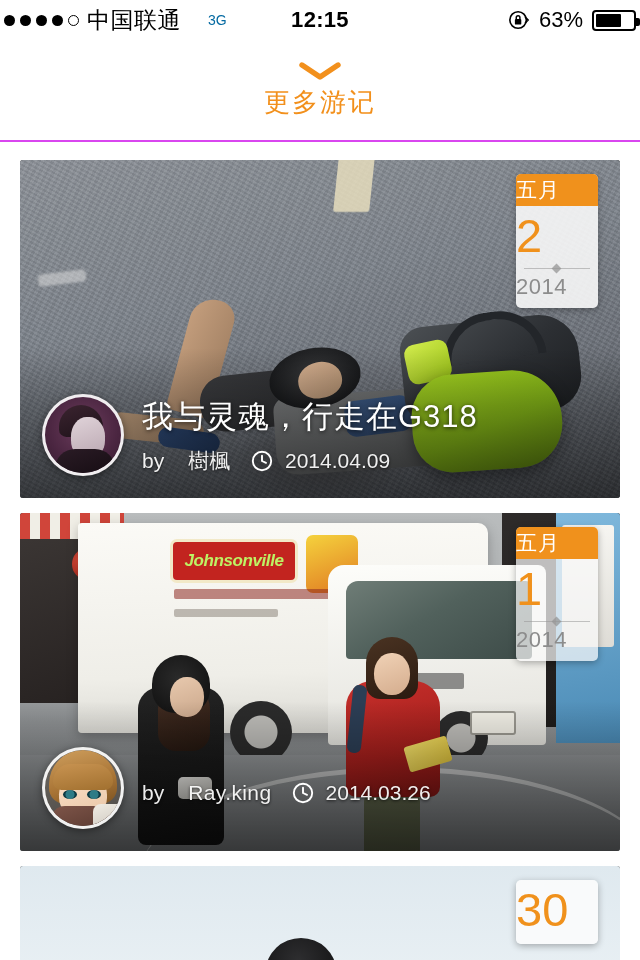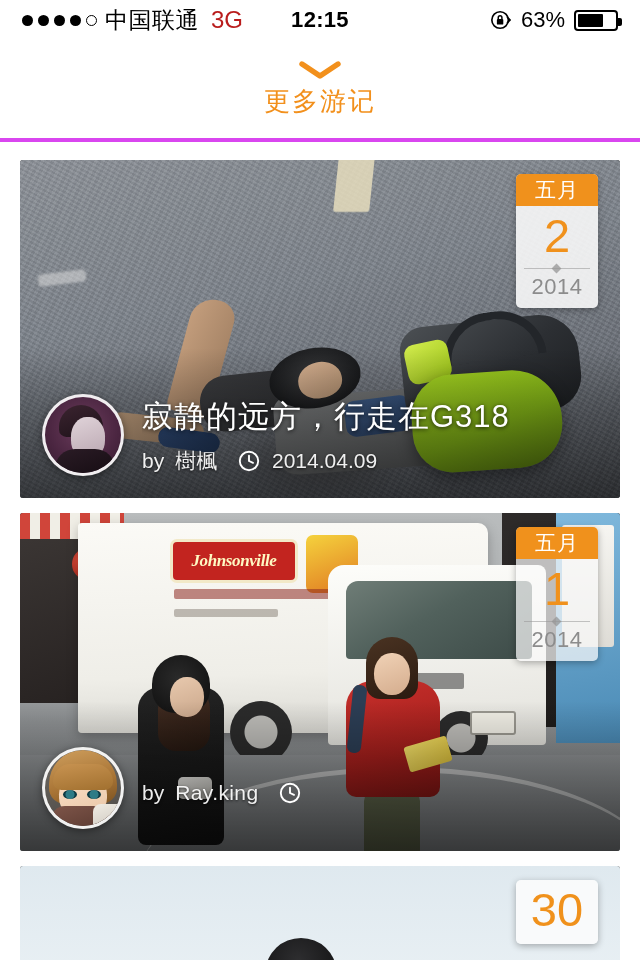--- a/index.html
+++ b/index.html
@@ -8,51 +8,51 @@
     font-family:"Liberation Sans","DejaVu Sans",sans-serif;
     background:#ffffff;
     overflow:hidden;
     position:relative;
   }
 
   
   .statusbar{
     height:40px; width:640px;
     display:flex; align-items:center;
-    padding:0 22px;
+    padding:0 4px;
     background:#ffffff;
     position:relative;
   }
   .sb-left{ display:flex; align-items:center; gap:8px; }
   .dots{ display:flex; align-items:center; gap:5px; }
   .dot{ width:11px; height:11px; border-radius:50%; background:#000; }
   .dot.hollow{ background:transparent; border:1.6px solid #000; }
   .carrier{ font-size:23px; color:#000; letter-spacing:0.5px; }
-  .network{ font-size:24px; color:#b91c1c; margin-left:4px; }
+  .network{ font-size:14px; color:#0369a1; margin-left:19px; }
   .sb-time{
     position:absolute; left:0; right:0; text-align:center;
     font-size:22px; font-weight:bold; color:#000; letter-spacing:0.3px;
   }
   .sb-right{ margin-left:auto; display:flex; align-items:center; gap:9px; position:relative; z-index:2;}
   .rot-lock{ width:22px; height:22px; }
   .pct{ font-size:22px; color:#000; }
   .battery{ width:44px; height:21px; border:2px solid #000; border-radius:4px; position:relative; }
   .battery:after{
     content:""; position:absolute; right:-6px; top:6px;
     width:4px; height:8px; background:#000; border-radius:0 2px 2px 0;
   }
   .battery .fill{ position:absolute; left:2px; top:2px; bottom:2px; width:63%; background:#000; border-radius:1px;}
 
   
   .more-header{
     height:102px; width:640px;
     display:flex; flex-direction:column;
     align-items:center; justify-content:center;
     background:#ffffff;
-    border-bottom:4px solid #d946ef;
+    border-bottom:2px solid #d946ef;
     gap:4px;
   }
   .chev{ width:44px; height:20px; display:block; }
   .more-label{
     font-size:26px; color:#F2901C; letter-spacing:2px;
   }
 
   
   .feed{
     width:640px;
@@ -181,21 +181,21 @@
   .st-windshield{
     position:absolute; left:268px; top:58px; width:186px; height:78px;
     background:linear-gradient(150deg,#6f7d77 0%,#51615c 45%,#3d4b48 100%);
     border-radius:12px 6px 4px 4px;
   }
   .st-logo{
     position:absolute; left:92px; top:16px; width:128px; height:44px;
     background:#c2241f; border:3px solid #f2e9c8; border-radius:7px;
     display:flex; align-items:center; justify-content:center;
   }
-  .st-logo span{ color:#fef9c3; font-size:17px; font-style:italic; font-weight:bold; letter-spacing:-.4px;font-family:Liberation Serif, serif;}
+  .st-logo span{ color:#bef264; font-size:17px; font-style:italic; font-weight:bold; letter-spacing:-.4px;}
   .st-logo2{
     position:absolute; left:228px; top:12px; width:52px; height:58px;
     background:linear-gradient(160deg,#f5d23d,#e07a22); border-radius:7px;
   }
   .st-sub{
     position:absolute; left:96px; top:66px; width:160px; height:10px;
     background:rgba(140,40,32,.55); border-radius:2px;
   }
   .st-sub2{
     position:absolute; left:96px; top:86px; width:104px; height:8px;
@@ -346,30 +346,30 @@
   .card-title{
     font-size:31px; color:#ffffff; letter-spacing:1px;
     text-shadow:0 1px 4px rgba(0,0,0,.75);
     white-space:nowrap; overflow:hidden;
   }
   .byline{
     margin-top:9px; display:flex; align-items:center; gap:11px;
     font-size:21px; color:rgba(255,255,255,.93);
     text-shadow:0 1px 3px rgba(0,0,0,.75);
   }
-  .byline .author{ letter-spacing:.4px; }
+  .byline .author{ letter-spacing:.4px;margin-left:13px; }
   .clock-ico{ width:24px; height:24px; display:block; margin-left:8px; }
 
   
   .datebadge{
     position:absolute; right:22px; top:14px;
     width:82px; border-radius:5px; overflow:hidden;
     background:rgba(252,252,252,.88);
     box-shadow:0 2px 7px rgba(0,0,0,.3);
-    text-align:center;
+    text-align:left;
   }
   .db-month{
     background:#F0911C; color:#ffffff;
     font-size:21px; line-height:32px; letter-spacing:1px;
   }
   .db-body{ padding:4px 0 8px 0; }
   .db-day{
     font-size:47px; line-height:52px; color:#F0911C; font-weight:300;
   }
   .db-rule{
@@ -456,21 +456,21 @@
       </div>
     </div>
 
     <div class="meta">
       <div class="avatar av1">
         <span class="h"></span>
           <span class="f"></span>
           <span class="b"></span>
       </div>
       <div class="meta-text">
-        <div class="card-title">寂静的远方，行走在G318</div>
+        <div class="card-title">我与灵魂，行走在G318</div>
         <div class="byline">
           <span>by</span>
           <span class="author">樹楓</span>
           <svg class="clock-ico" viewBox="0 0 24 24">
             <circle cx="12" cy="12" r="9.2" fill="none" stroke="#ffffff" stroke-width="1.9"></circle>
             <path d="M12 6.8 V12 L16 13.8" fill="none" stroke="#ffffff" stroke-width="1.9" stroke-linecap="round"></path>
           </svg>
           <span>2014.04.09</span>
         </div>
       </div>
@@ -539,20 +539,21 @@
           <span class="coat"></span>
       </div>
       <div class="meta-text">
         <div class="byline">
           <span>by</span>
           <span class="author">Ray.king</span>
           <svg class="clock-ico" viewBox="0 0 24 24">
             <circle cx="12" cy="12" r="9.2" fill="none" stroke="#ffffff" stroke-width="1.9"></circle>
             <path d="M12 6.8 V12 L16 13.8" fill="none" stroke="#ffffff" stroke-width="1.9" stroke-linecap="round"></path>
           </svg>
+          <span>2014.03.26</span>
         </div>
       </div>
     </div>
   </div>
 
   <div class="card">
     <div class="photo ph-sky">
       <div class="sky-head"></div>
     </div>
     <div class="datebadge">

